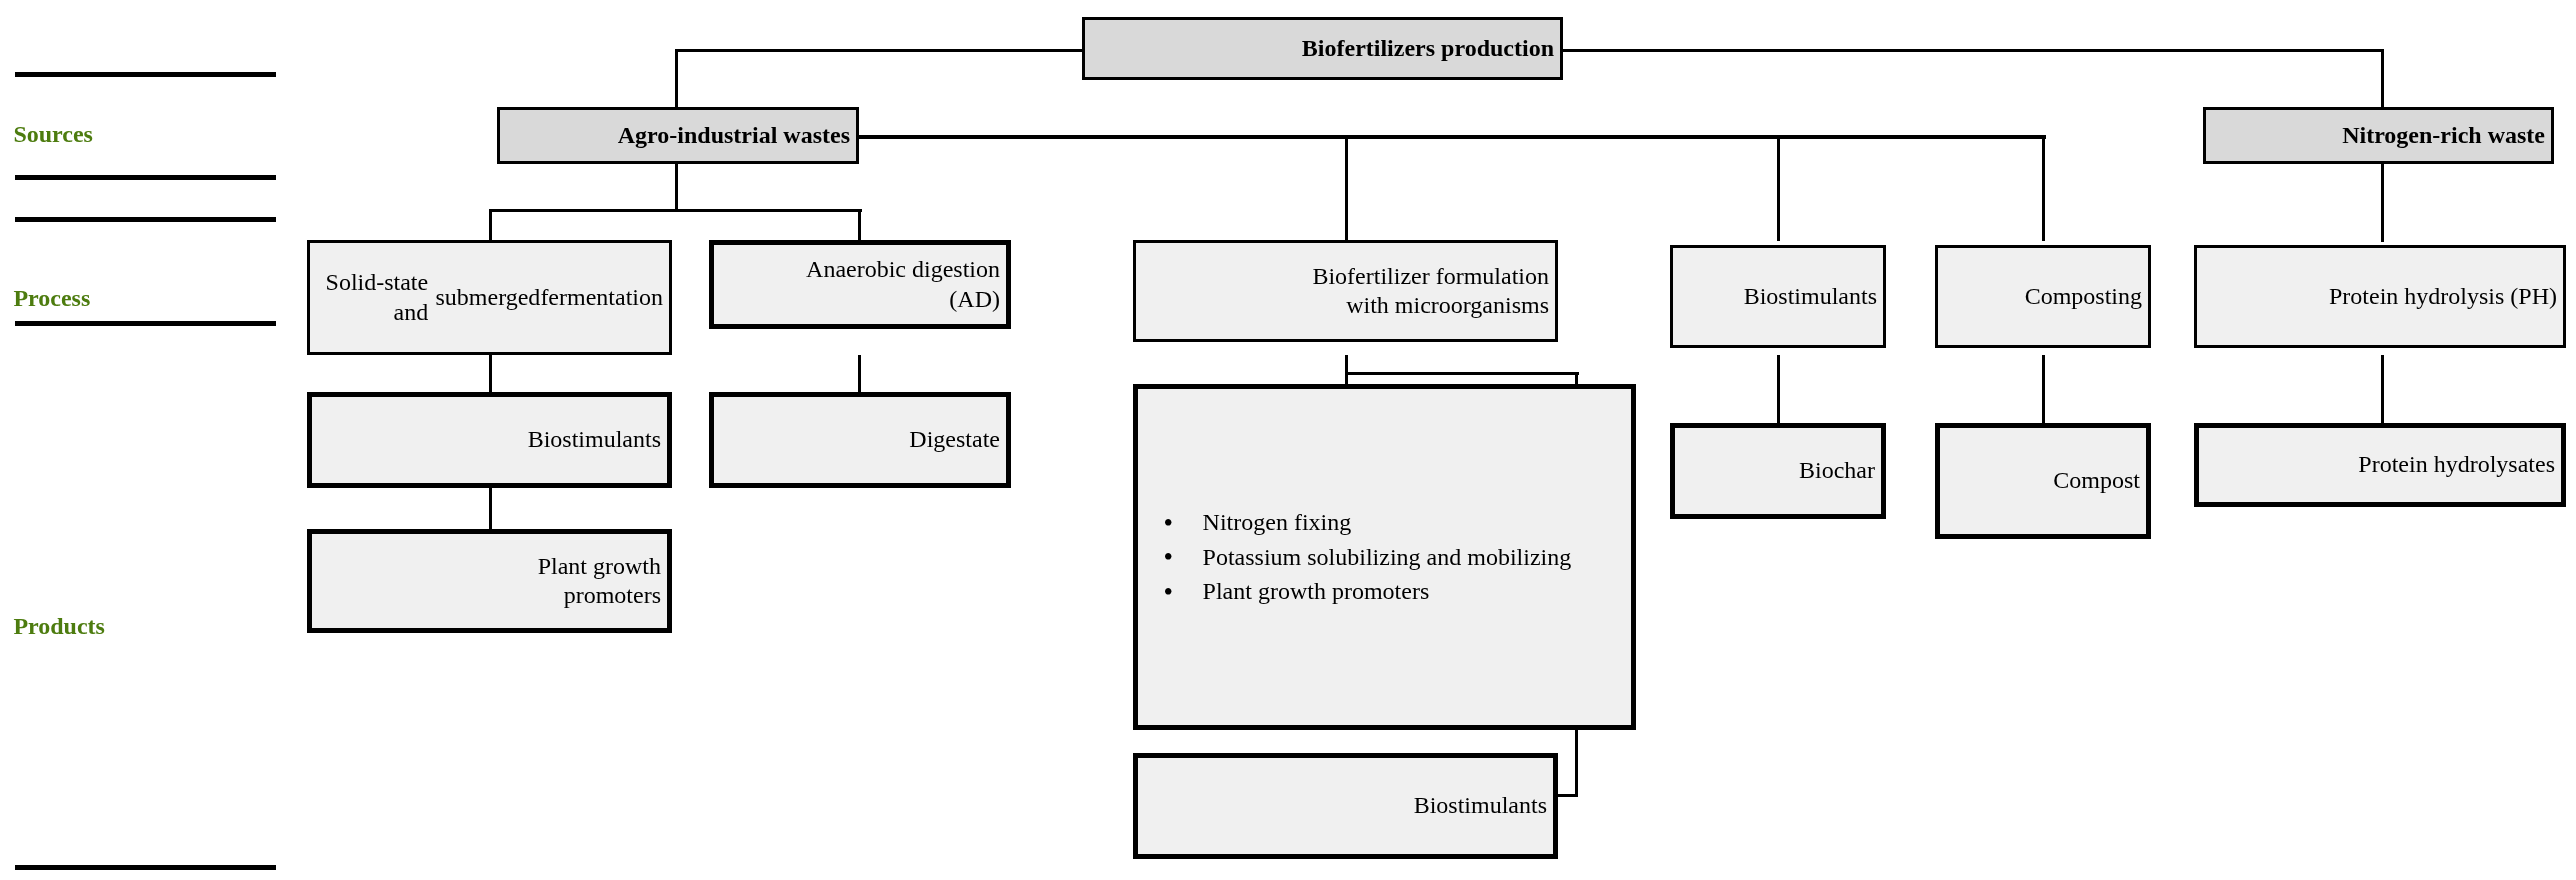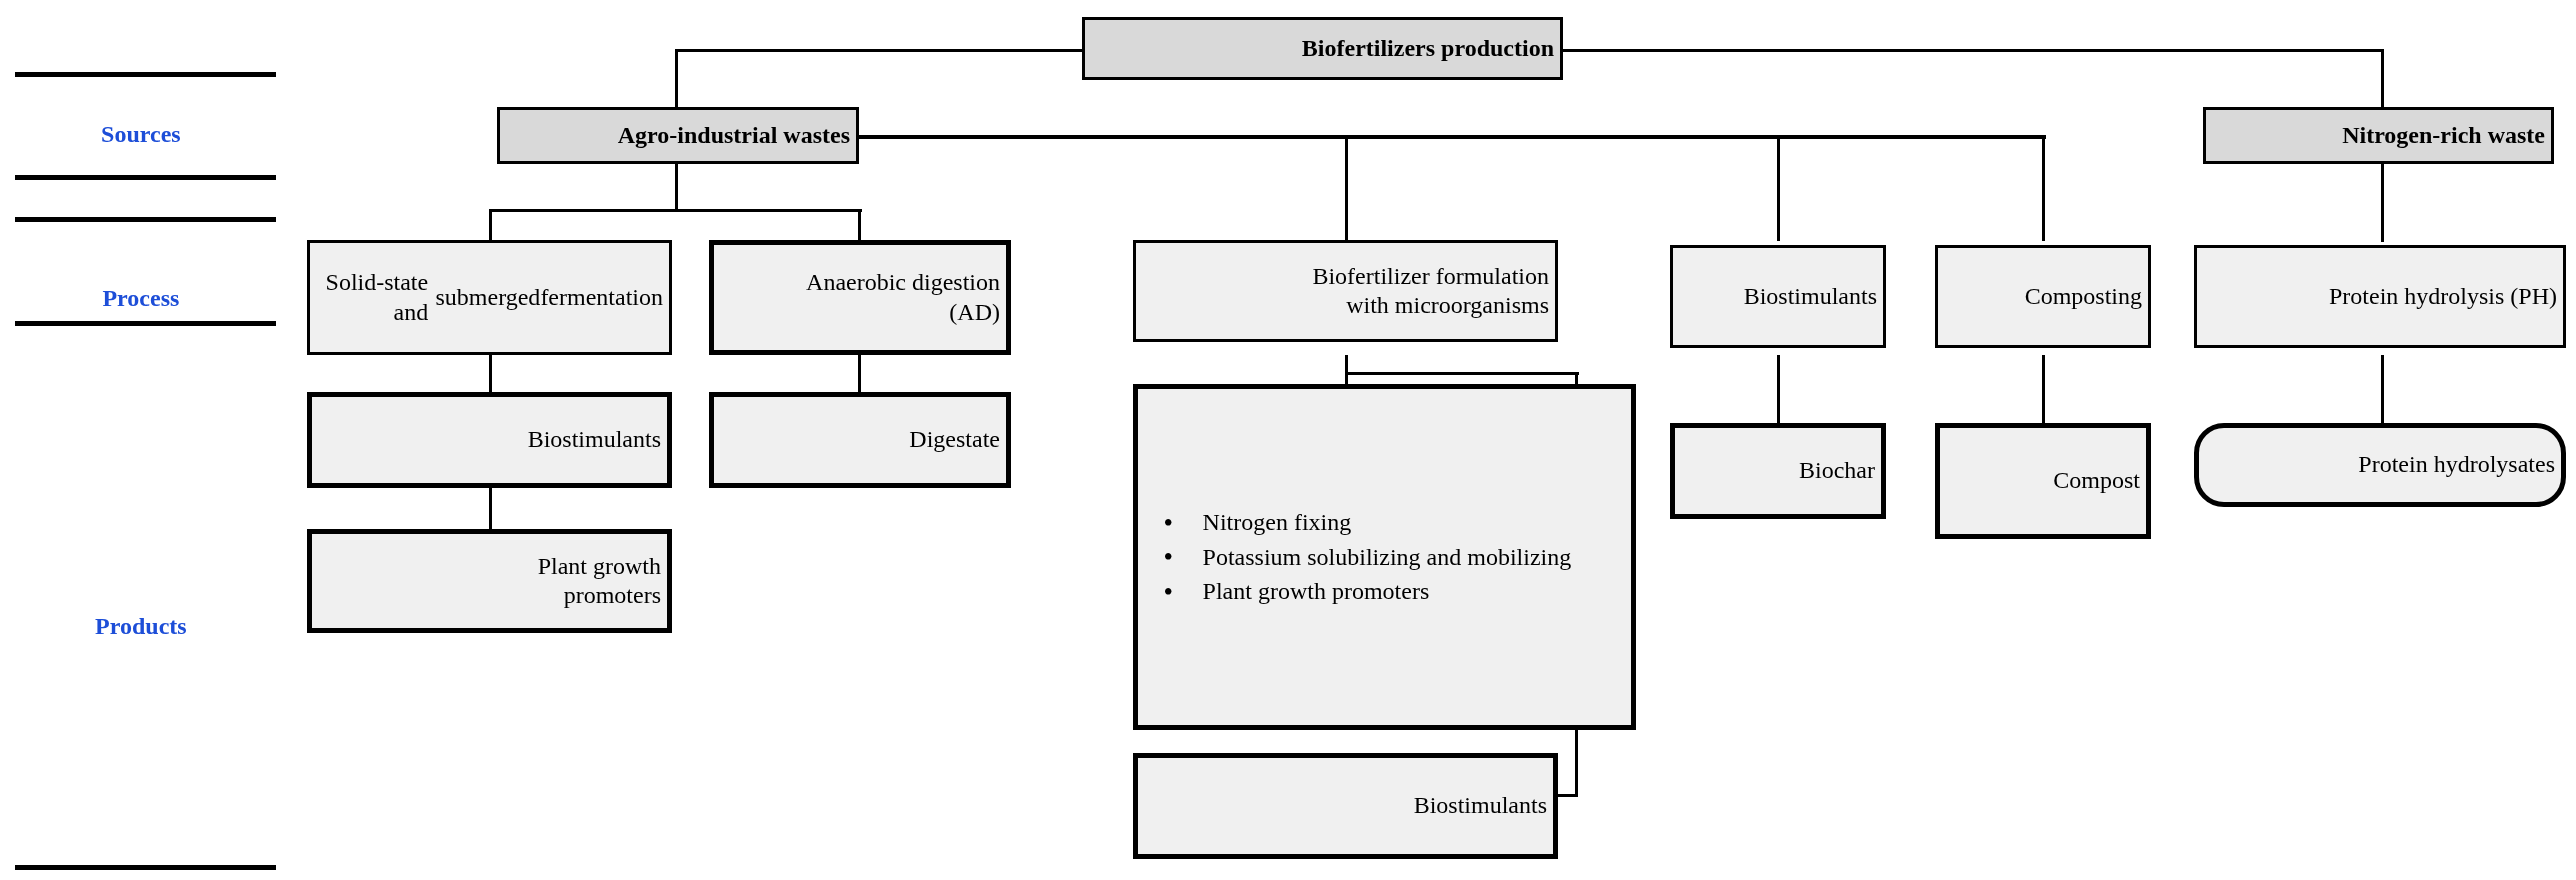--- a/index.html
+++ b/index.html
@@ -8,22 +8,22 @@
     width:2576px;height:880px;
     background:#ffffff;
     font-family:"Liberation Serif", serif;
     overflow:hidden;
   }
   
   .rowlabel{
     position:absolute;
     font-weight:bold;
     font-size:24px;
-    color:#1d4ed8;
-    text-align:center;
+    color:#4d7c0f;
+    text-align:left;
     width:255px;
     left:13.4px;
   }
   .hrule{
     position:absolute;
     left:15px;
     width:261px;
     height:4.9px;
     background:#000;
   }
@@ -141,21 +141,21 @@
   <div class="node shaded" style="left:2203px;top:107px;width:351px;height:57px;">
     <span class="txt">Nitrogen-rich waste</span>
   </div>
 
   <div class="node thin" style="left:307px;top:240px;width:365px;height:115px;flex-direction:row;">
     <span class="txt">Solid-state and</span>
     <span class="txt">submerged</span>
     <span class="txt">fermentation</span>
   </div>
 
-  <div class="node heavy" style="left:709px;top:240px;width:302px;height:115px;flex-direction:column;padding-left:32px;">
+  <div class="node heavy" style="left:709px;top:240px;width:302px;height:89px;flex-direction:column;padding-left:32px;">
     <span class="txt">Anaerobic digestion</span>
     <span class="txt">(AD)</span>
   </div>
 
   <div class="node thin" style="left:1133px;top:240px;width:425px;height:102px;flex-direction:column;">
     <span class="txt">Biofertilizer  formulation</span>
     <span class="txt">with microorganisms</span>
   </div>
 
   <div class="node thin" style="left:1670px;top:245px;width:216px;height:103px;">
@@ -196,18 +196,18 @@
   </div>
 
   <div class="node heavy" style="left:1670px;top:423px;width:216px;height:96px;">
     <span class="txt">Biochar</span>
   </div>
 
   <div class="node heavy" style="left:1935px;top:423px;width:216px;height:116px;">
     <span class="txt">Compost</span>
   </div>
 
-  <div class="node heavy" style="left:2194px;top:423px;width:372px;height:84px;border-radius:30px;">
+  <div class="node heavy" style="left:2194px;top:423px;width:372px;height:84px;">
     <span class="txt">Protein hydrolysates</span>
   </div>
 
 </div>
 
 
 </body></html>

